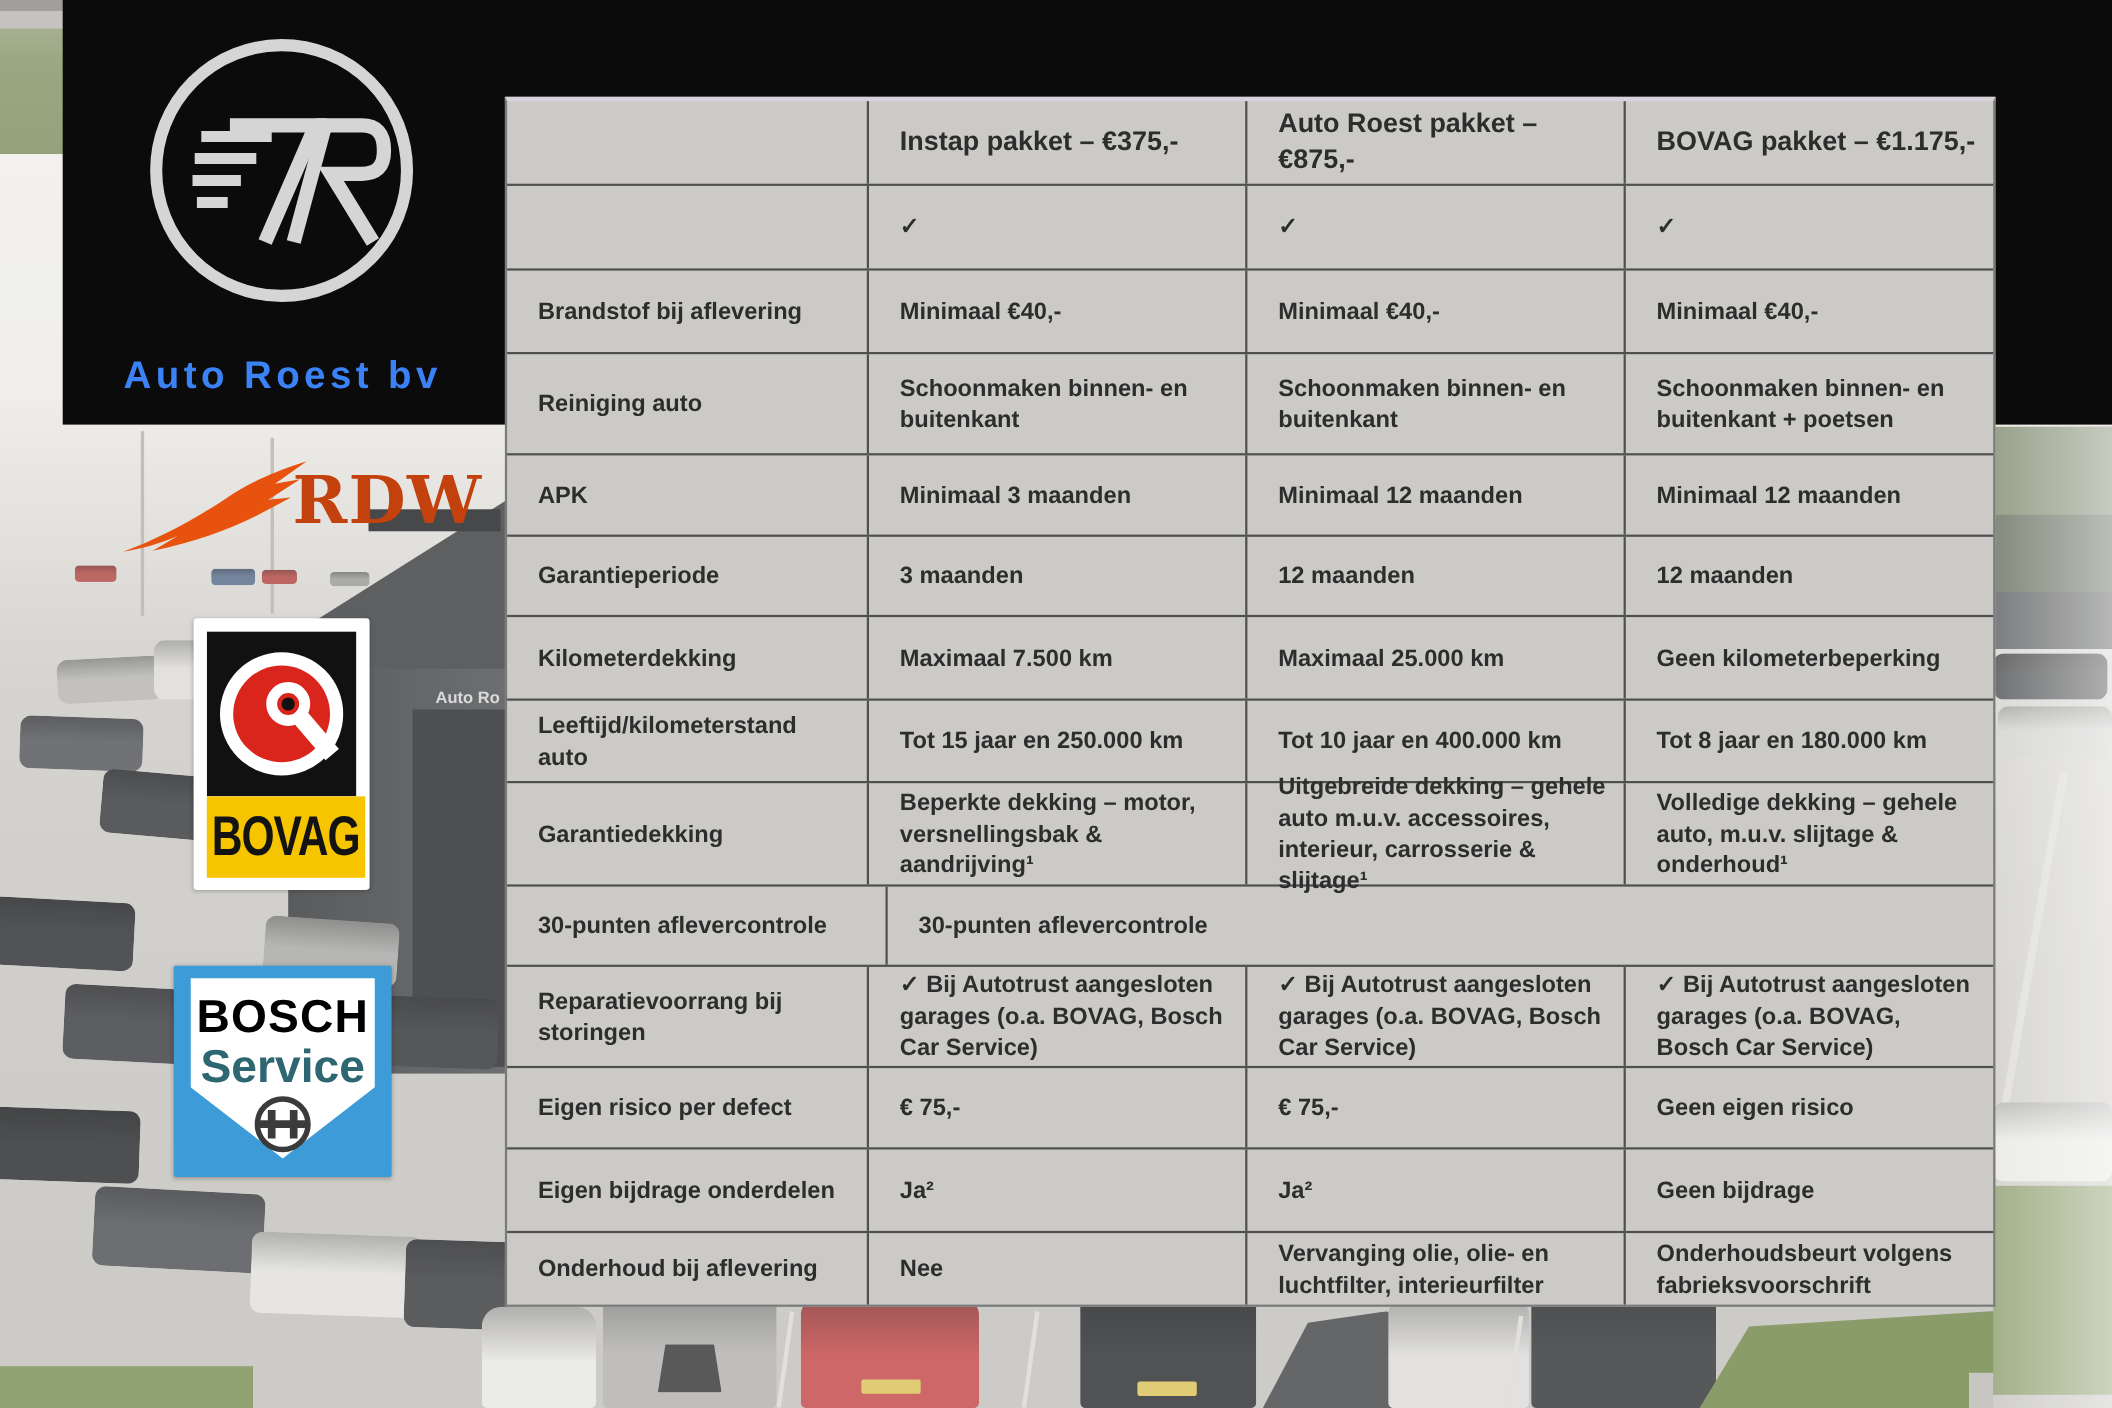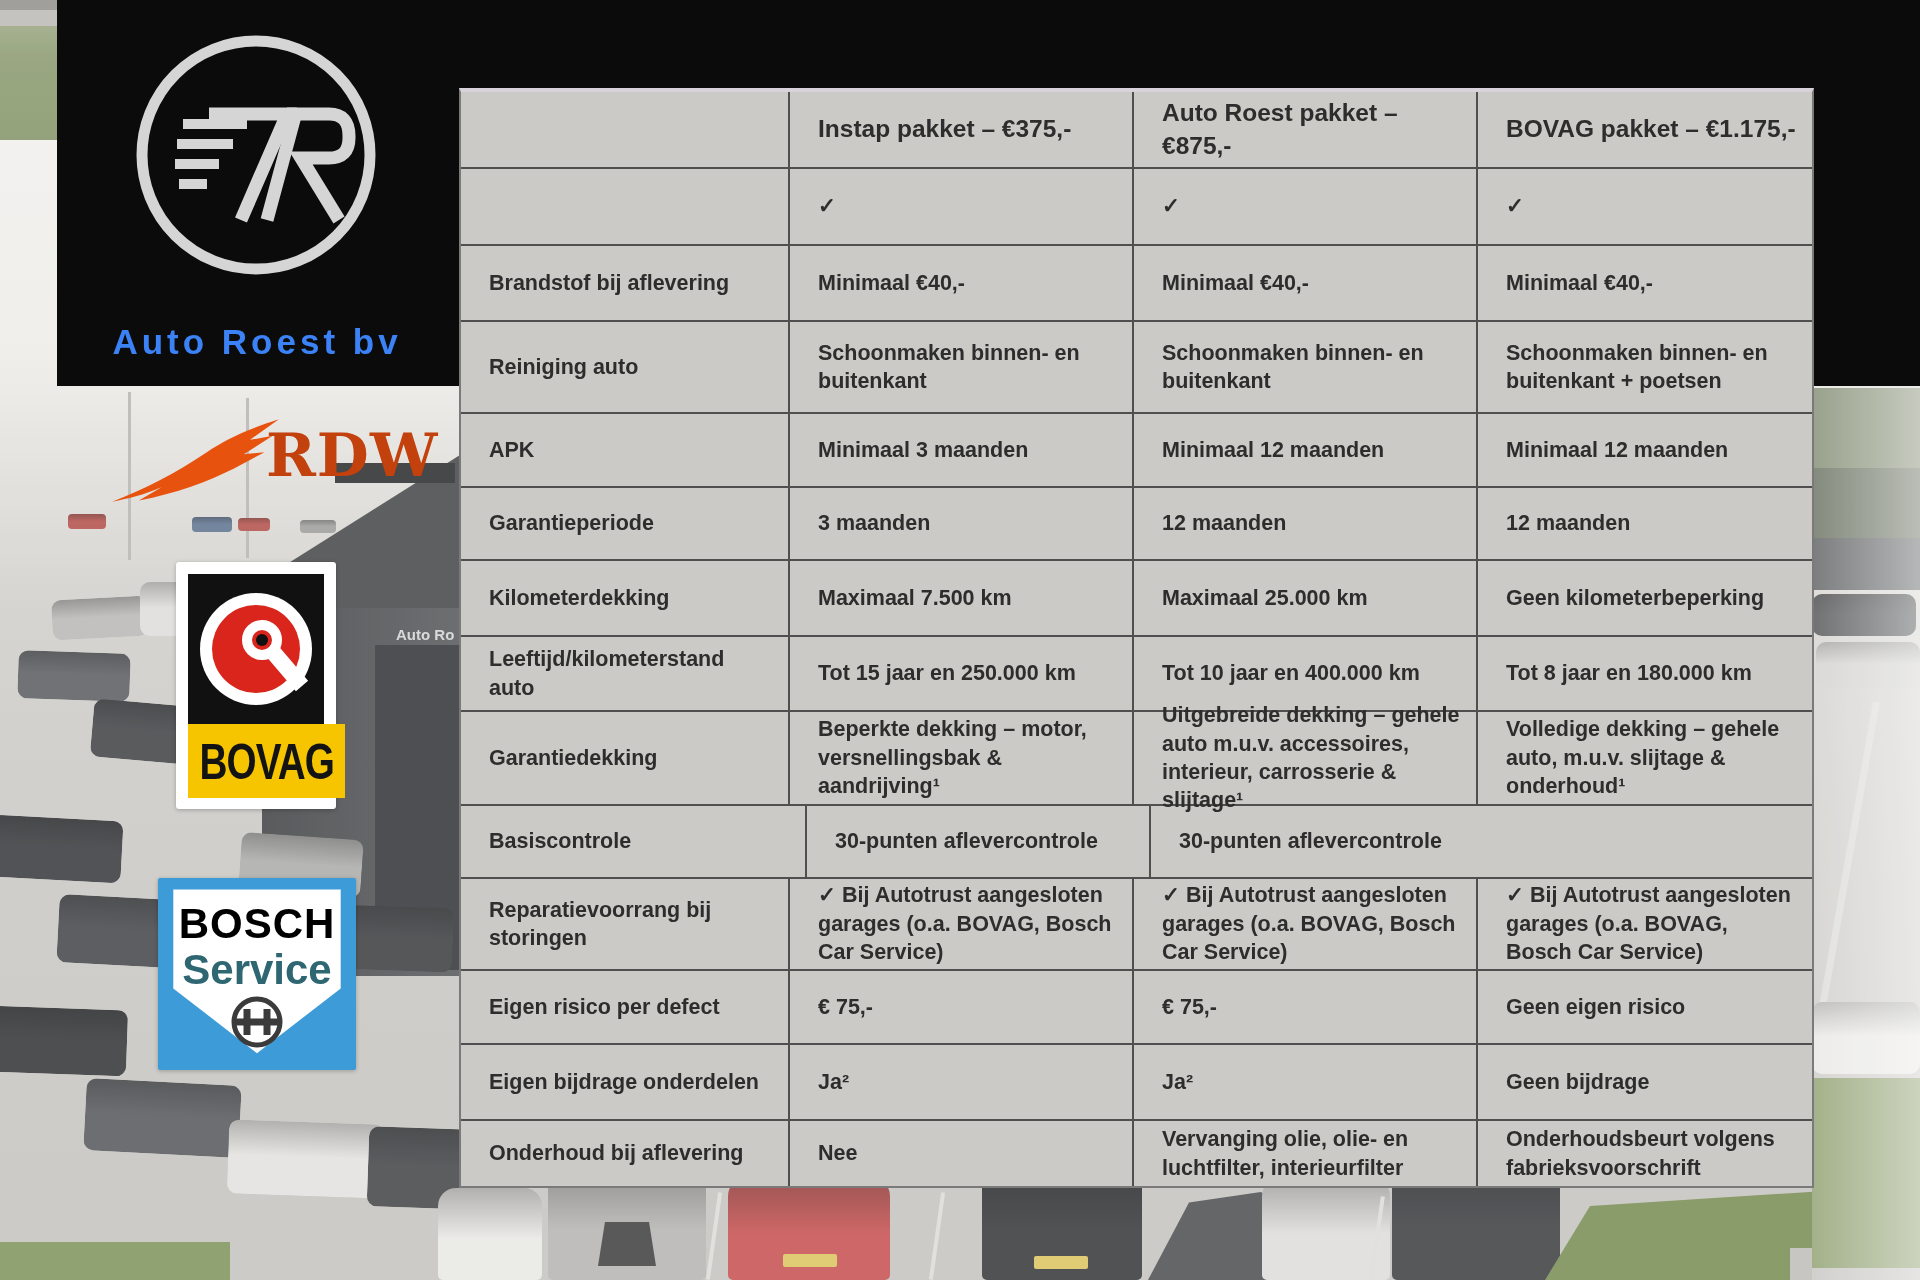--- a/index.html
+++ b/index.html
@@ -29,21 +29,21 @@
 
   
   .rdw{position:absolute;left:108px;top:412px;width:310px;height:105px;z-index:3;}
   .rdw-text{position:absolute;left:158px;top:8px;font-family:"DejaVu Serif",serif;
     font-size:60px;font-weight:700;color:#c2410c;letter-spacing:1px;}
 
   
   .bovag{position:absolute;left:176px;top:562px;width:160px;height:247px;z-index:3;
     background:#ffffff;border-radius:3px;box-shadow:0 1px 4px rgba(0,0,0,.25);}
   .bovag-emblem{position:absolute;left:12px;top:12px;}
-  .bovag-band{position:absolute;left:12px;top:162px;width:157px;height:74px;background:#f6c500;
+  .bovag-band{position:absolute;left:12px;top:162px;width:144px;height:74px;background:#f6c500;
     display:flex;align-items:center;justify-content:center;}
   .bovag-word{font-size:43px;font-weight:bold;color:#131313;letter-spacing:-1px;
     transform:scaleY(1.18) scaleX(0.9);}
 
   
   .bosch{position:absolute;left:158px;top:878px;width:198px;height:192px;z-index:3;
     background:#3d9bd8;border-radius:2px;box-shadow:0 1px 4px rgba(0,0,0,.25);}
   .bosch-shield{position:absolute;left:6px;top:6px;width:186px;height:180px;background:#ffffff;
     clip-path:polygon(5% 3%,95% 3%,95% 58%,50% 94%,5% 58%);}
   .bosch-top{position:absolute;left:0;top:22px;width:100%;text-align:center;
@@ -242,21 +242,20 @@
     </div>
 
     <div class="trow" style="height:92px">
       <div class="cell w0">Garantiedekking</div>
       <div class="cell w1">Beperkte dekking – motor, versnellingsbak &amp; aandrijving¹</div>
       <div class="cell w2">Uitgebreide dekking – gehele auto m.u.v. accessoires, interieur, carrosserie &amp; slijtage¹</div>
       <div class="cell w3">Volledige dekking – gehele auto, m.u.v. slijtage &amp; onderhoud¹</div>
     </div>
 
     <div class="trow" style="height:71px">
-      <div class="cell w1">Basiscontrole</div>
       <div class="cell w2">30-punten aflevercontrole</div>
       <div class="cell w3">30-punten aflevercontrole</div>
     </div>
 
     <div class="trow" style="height:90px">
       <div class="cell w0">Reparatievoorrang bij storingen</div>
       <div class="cell w1">✓ Bij Autotrust aangesloten garages (o.a. BOVAG, Bosch Car Service)</div>
       <div class="cell w2">✓ Bij Autotrust aangesloten garages (o.a. BOVAG, Bosch Car Service)</div>
       <div class="cell w3">✓ Bij Autotrust aangesloten garages (o.a. BOVAG, Bosch Car Service)</div>
     </div>

